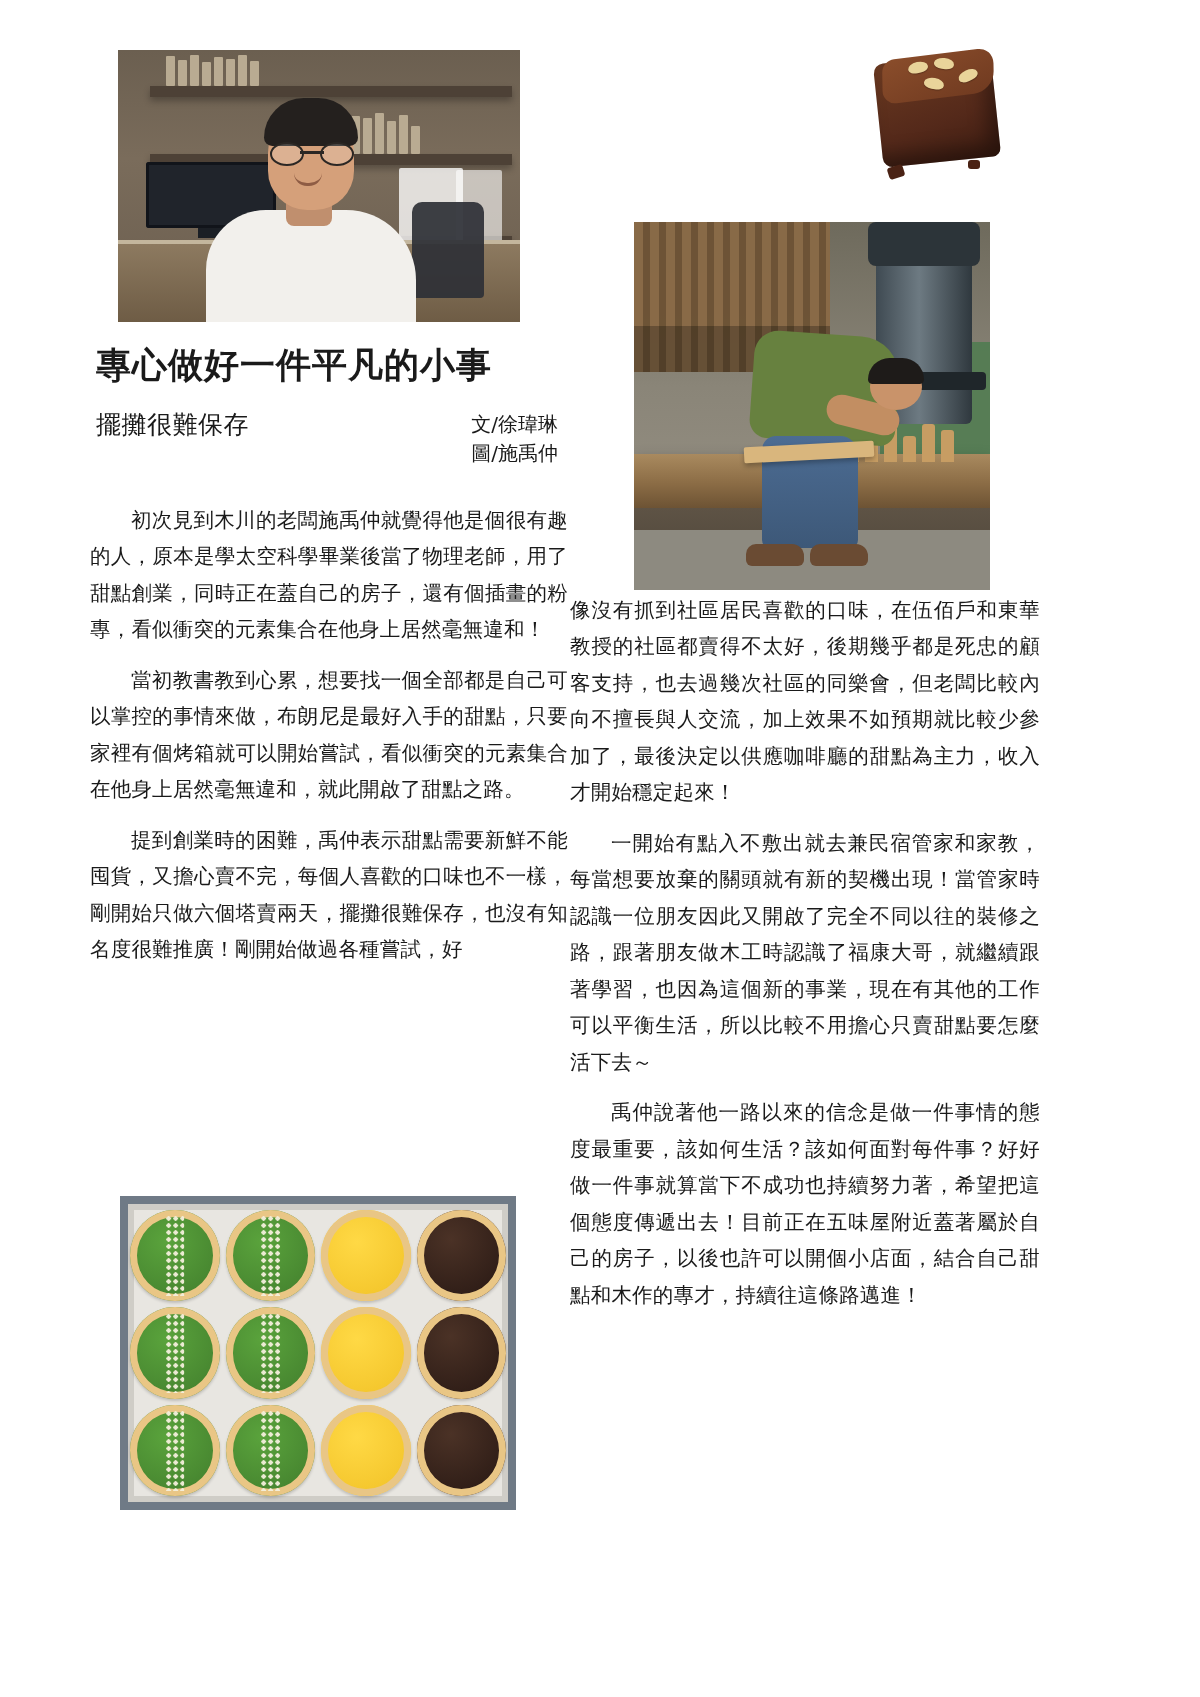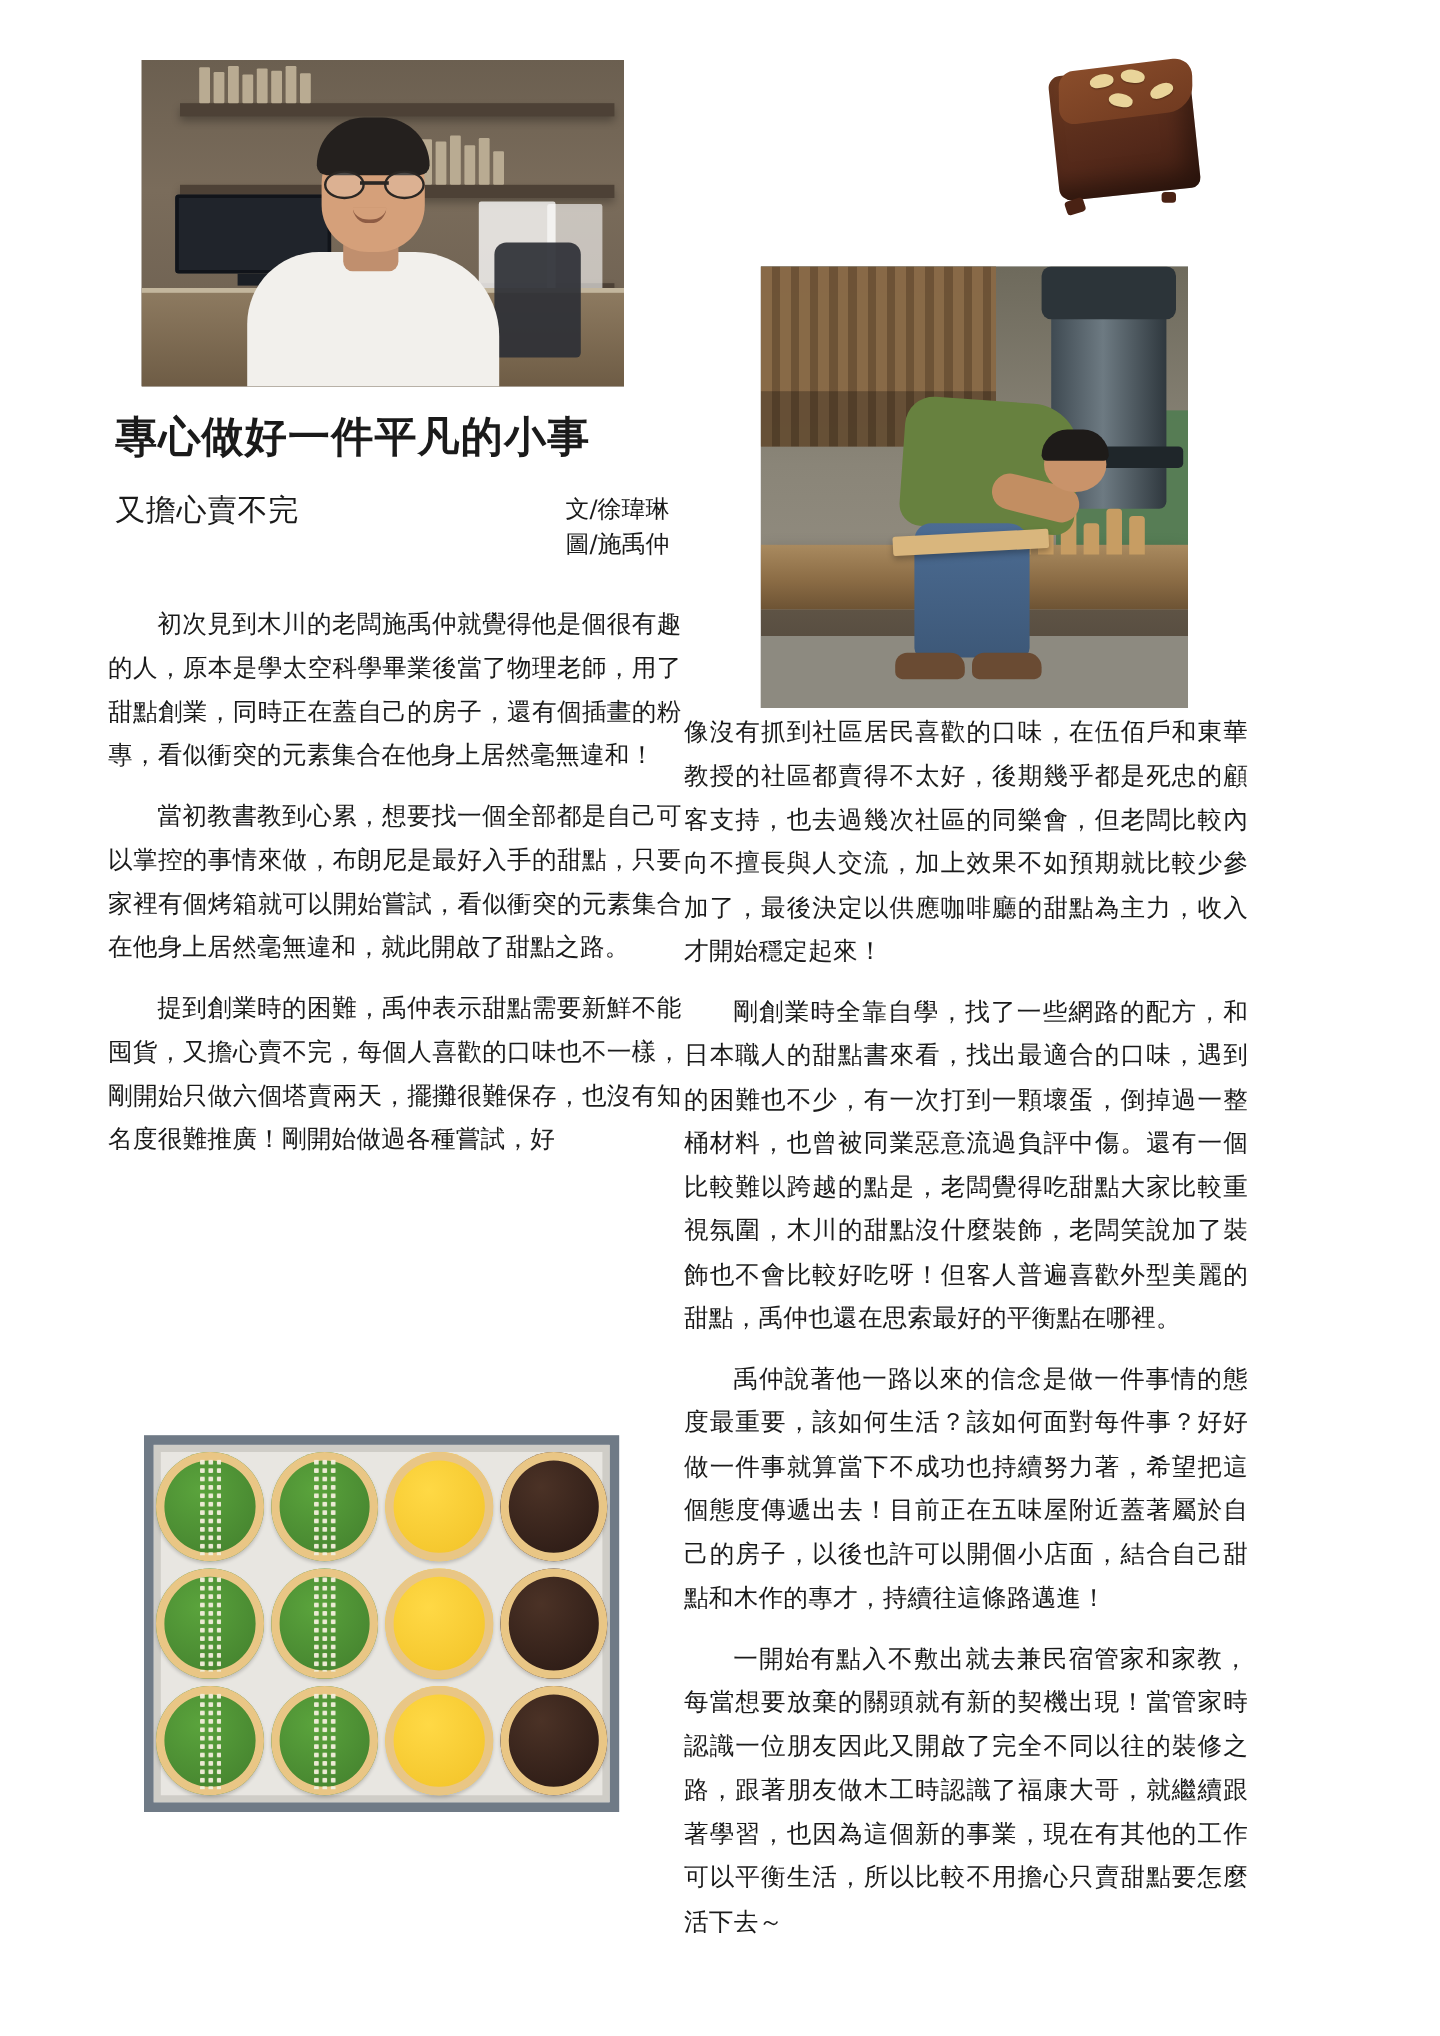--- a/index.html
+++ b/index.html
@@ -562,39 +562,38 @@
     <div class="w-man-hair"></div>
     <div class="w-man-jeans"></div>
     <div class="w-man-shoe a"></div>
     <div class="w-man-shoe b"></div>
     <div class="w-plank"></div>
   </div>
 
   <div class="headline">
     <h1 class="title">專心做好一件平凡的小事</h1>
     <div class="subrow">
-      <div class="subtitle">又擔心賣不完</div>
+      <div class="subtitle">擺攤很難保存</div>
       <div class="credits">
         <div>文/徐瑋琳</div>
         <div>圖/施禹仲</div>
       </div>
     </div>
   </div>
 
   <div class="col col-left">
     <p>初次見到木川的老闆施禹仲就覺得他是個很有趣的人，原本是學太空科學畢業後當了物理老師，用了甜點創業，同時正在蓋自己的房子，還有個插畫的粉專，看似衝突的元素集合在他身上居然毫無違和！</p>
     <p>當初教書教到心累，想要找一個全部都是自己可以掌控的事情來做，布朗尼是最好入手的甜點，只要家裡有個烤箱就可以開始嘗試，看似衝突的元素集合在他身上居然毫無違和，就此開啟了甜點之路。</p>
     <p>提到創業時的困難，禹仲表示甜點需要新鮮不能囤貨，又擔心賣不完，每個人喜歡的口味也不一樣，剛開始只做六個塔賣兩天，擺攤很難保存，也沒有知名度很難推廣！剛開始做過各種嘗試，好</p>
   </div>
 
   <div class="col col-right">
     <p class="no-indent">像沒有抓到社區居民喜歡的口味，在伍佰戶和東華教授的社區都賣得不太好，後期幾乎都是死忠的顧客支持，也去過幾次社區的同樂會，但老闆比較內向不擅長與人交流，加上效果不如預期就比較少參加了，最後決定以供應咖啡廳的甜點為主力，收入才開始穩定起來！</p>
-    <p>剛創業時全靠自學，找了一些網路的配方，和日本職人的甜點書來看，找出最適合的口味，遇到的困難也不少，有一次打到一顆壞蛋，倒掉過一整桶材料，也曾被同業惡意流過負評中傷。還有一個比較難以跨越的點是，老闆覺得吃甜點大家比較重視氛圍，木川的甜點沒什麼裝飾，老闆笑說加了裝飾也不會比較好吃呀！但客人普遍喜歡外型美麗的甜點，禹仲也還在思索最好的平衡點在哪裡。</p>
+    <p>一開始有點入不敷出就去兼民宿管家和家教，每當想要放棄的關頭就有新的契機出現！當管家時認識一位朋友因此又開啟了完全不同以往的裝修之路，跟著朋友做木工時認識了福康大哥，就繼續跟著學習，也因為這個新的事業，現在有其他的工作可以平衡生活，所以比較不用擔心只賣甜點要怎麼活下去～</p>
     <p>禹仲說著他一路以來的信念是做一件事情的態度最重要，該如何生活？該如何面對每件事？好好做一件事就算當下不成功也持續努力著，希望把這個態度傳遞出去！目前正在五味屋附近蓋著屬於自己的房子，以後也許可以開個小店面，結合自己甜點和木作的專才，持續往這條路邁進！</p>
-    <p>一開始有點入不敷出就去兼民宿管家和家教，每當想要放棄的關頭就有新的契機出現！當管家時認識一位朋友因此又開啟了完全不同以往的裝修之路，跟著朋友做木工時認識了福康大哥，就繼續跟著學習，也因為這個新的事業，現在有其他的工作可以平衡生活，所以比較不用擔心只賣甜點要怎麼活下去～</p>
   </div>
 
   <div class="photo-tarts clip">
     <div class="tray"></div>
     <div class="tart-grid" id="tart-grid">
         <div class="tart green">
           <div class="seeds"></div>
         </div>
         <div class="tart green">
           <div class="seeds"></div>

